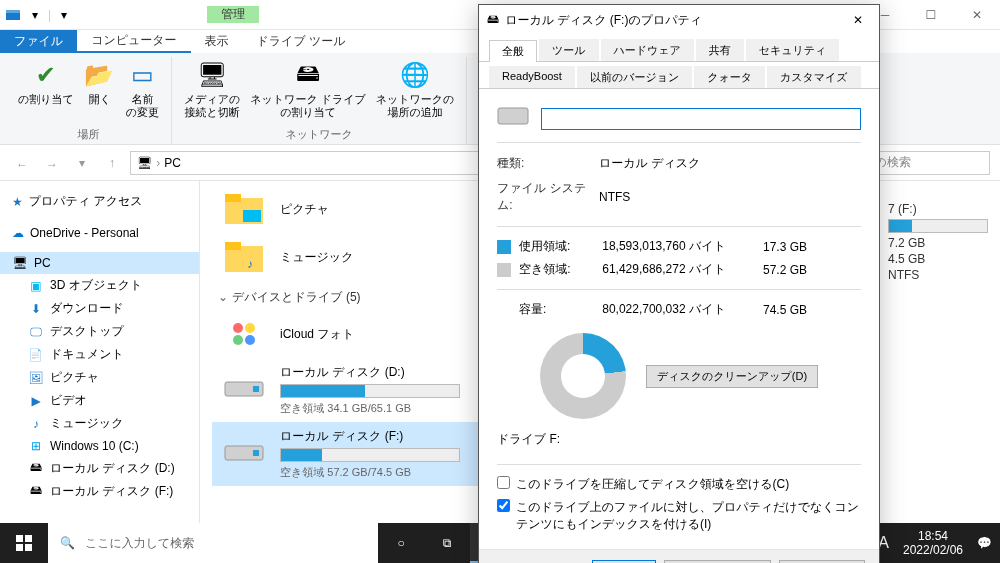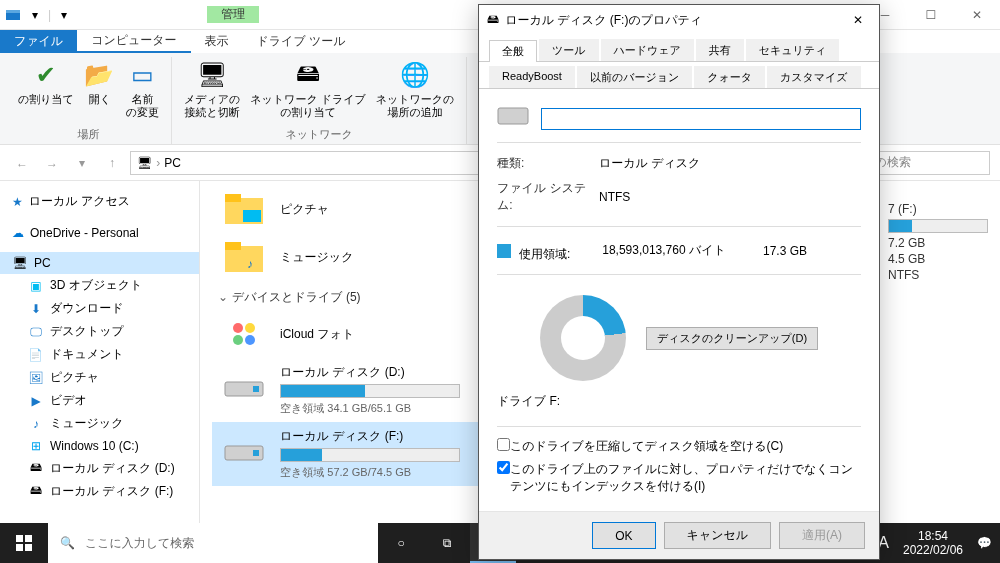--- a/index.html
+++ b/index.html
@@ -78,29 +78,29 @@
 .dialog-tabs { display: flex; border-bottom: 1px solid #ccc; padding: 4px 10px 0; flex-wrap: wrap; }
 .dtab { padding: 3px 12px; font-size: 11px; border: 1px solid transparent; border-bottom: none; background: #f0f0f0; margin-right: 2px; }
 .dtab.active { background: #fff; border-color: #ccc; position: relative; top: 1px; }
 .dialog-body { padding: 14px 18px; }
 .dlg-row { display: flex; align-items: center; gap: 12px; padding: 4px 0; font-size: 12px; }
 .dlg-label { width: 90px; color: #333; }
 .dlg-input { flex: 1; height: 22px; border: 1px solid #0078d7; padding: 0 4px; }
 .dlg-hr { border-top: 1px solid #ddd; margin: 8px 0; }
 .usage-row { display: flex; align-items: center; gap: 8px; font-size: 12px; padding: 3px 0; }
 .usage-sq { width: 14px; height: 14px; }
-.usage-label { width: 62px; margin-top: 8px; }
+.usage-label { width: 62px; }
 .usage-bytes { width: 150px; text-align: center; }
 .usage-gb { width: 60px; text-align: right; }
 .donut-wrap { display: flex; align-items: center; justify-content: center; gap: 20px; padding: 12px 0; }
 .donut { width: 86px; height: 86px; border-radius: 50%; background: conic-gradient(#26a0da 0 83.5deg, #ccc 83.5deg 360deg); display: flex; align-items: center; justify-content: center; }
 .donut::after { content: ''; width: 44px; height: 44px; background: #fff; border-radius: 50%; }
 .disk-cleanup-btn { padding: 3px 10px; border: 1px solid #adadad; background: #e1e1e1; font-size: 11px; }
 .donut-right { display: flex; flex-direction: column; gap: 10px; align-items: flex-start; }
-.checkbox-row { display: flex; align-items: flex-start; font-size: 11px; padding: 3px 0; line-height: 1.4; }
+.checkbox-row { display: flex; align-items: flex-start; gap: 6px; font-size: 11px; padding: 3px 0; line-height: 1.4; }
 .dialog-buttons { display: flex; justify-content: flex-end; gap: 8px; padding: 10px 14px; border-top: 1px solid #e5e5e5; background: #f0f0f0; }
 .dlg-btn { padding: 4px 22px; border: 1px solid #adadad; background: #e1e1e1; font-size: 12px; }
 .dlg-btn.primary { border-color: #0078d7; }
 .dlg-btn.disabled { color: #999; }
 
 
 .taskbar { position: absolute; bottom: 0; left: 0; right: 0; height: 40px; background: #1f1f1f; display: flex; align-items: center; color: #fff; }
 .start-btn { width: 48px; height: 40px; display: flex; align-items: center; justify-content: center; }
 .tb-search { flex: 0 0 330px; height: 40px; background: #fff; display: flex; align-items: center; padding: 0 12px; color: #666; gap: 10px; }
 .tb-icon { width: 46px; height: 40px; display: flex; align-items: center; justify-content: center; color: #fff; }
@@ -229,21 +229,21 @@
   <div class="search-box">
     <span>🔍</span>
     <span>PCの検索</span>
   </div>
 </div>
 
 <div class="main">
   <div class="sidebar">
     <div class="sidebar-header">
         <span class="icon" style="color:#1979ca">★</span>
-        <span>ローカル アクセス</span>
+        <span>プロパティ アクセス</span>
       </div>
     <div class="sidebar-spacer"></div>
     <div class="sidebar-header">
         <span class="icon" style="color:#0078d4">☁</span>
         <span>OneDrive - Personal</span>
       </div>
     <div class="sidebar-spacer"></div>
     <div class="sidebar-item selected">
         <span class="icon">🖥</span>
         <span>PC</span>
@@ -416,21 +416,33 @@
         <span class="dlg-label">ファイル システム:</span>
         <span>NTFS</span>
       </div>
     <div class="dlg-hr"></div>
     <div class="usage-row">
         <span class="usage-sq" style="background:#26a0da"></span>
         <span class="usage-label">使用領域:</span>
         <span class="usage-bytes">18,593,013,760 バイト</span>
         <span class="usage-gb">17.3 GB</span>
       </div>
+    <div class="usage-row">
+        <span class="usage-sq" style="background:#ccc"></span>
+        <span class="usage-label">空き領域:</span>
+        <span class="usage-bytes">61,429,686,272 バイト</span>
+        <span class="usage-gb">57.2 GB</span>
+      </div>
     <div class="dlg-hr"></div>
+    <div class="usage-row">
+        <span class="usage-sq" style="visibility:hidden"></span>
+        <span class="usage-label">容量:</span>
+        <span class="usage-bytes">80,022,700,032 バイト</span>
+        <span class="usage-gb">74.5 GB</span>
+      </div>
     <div class="donut-wrap">
       <div class="donut"></div>
       <div class="donut-right">
         <button class="disk-cleanup-btn">ディスクのクリーンアップ(D)</button>
       </div>
     </div>
     <div style="text-align:left;font-size:12px;padding-bottom:8px">ドライブ F:</div>
     <div class="dlg-hr"></div>
     <div class="checkbox-row">
         <input type="checkbox" style="">

